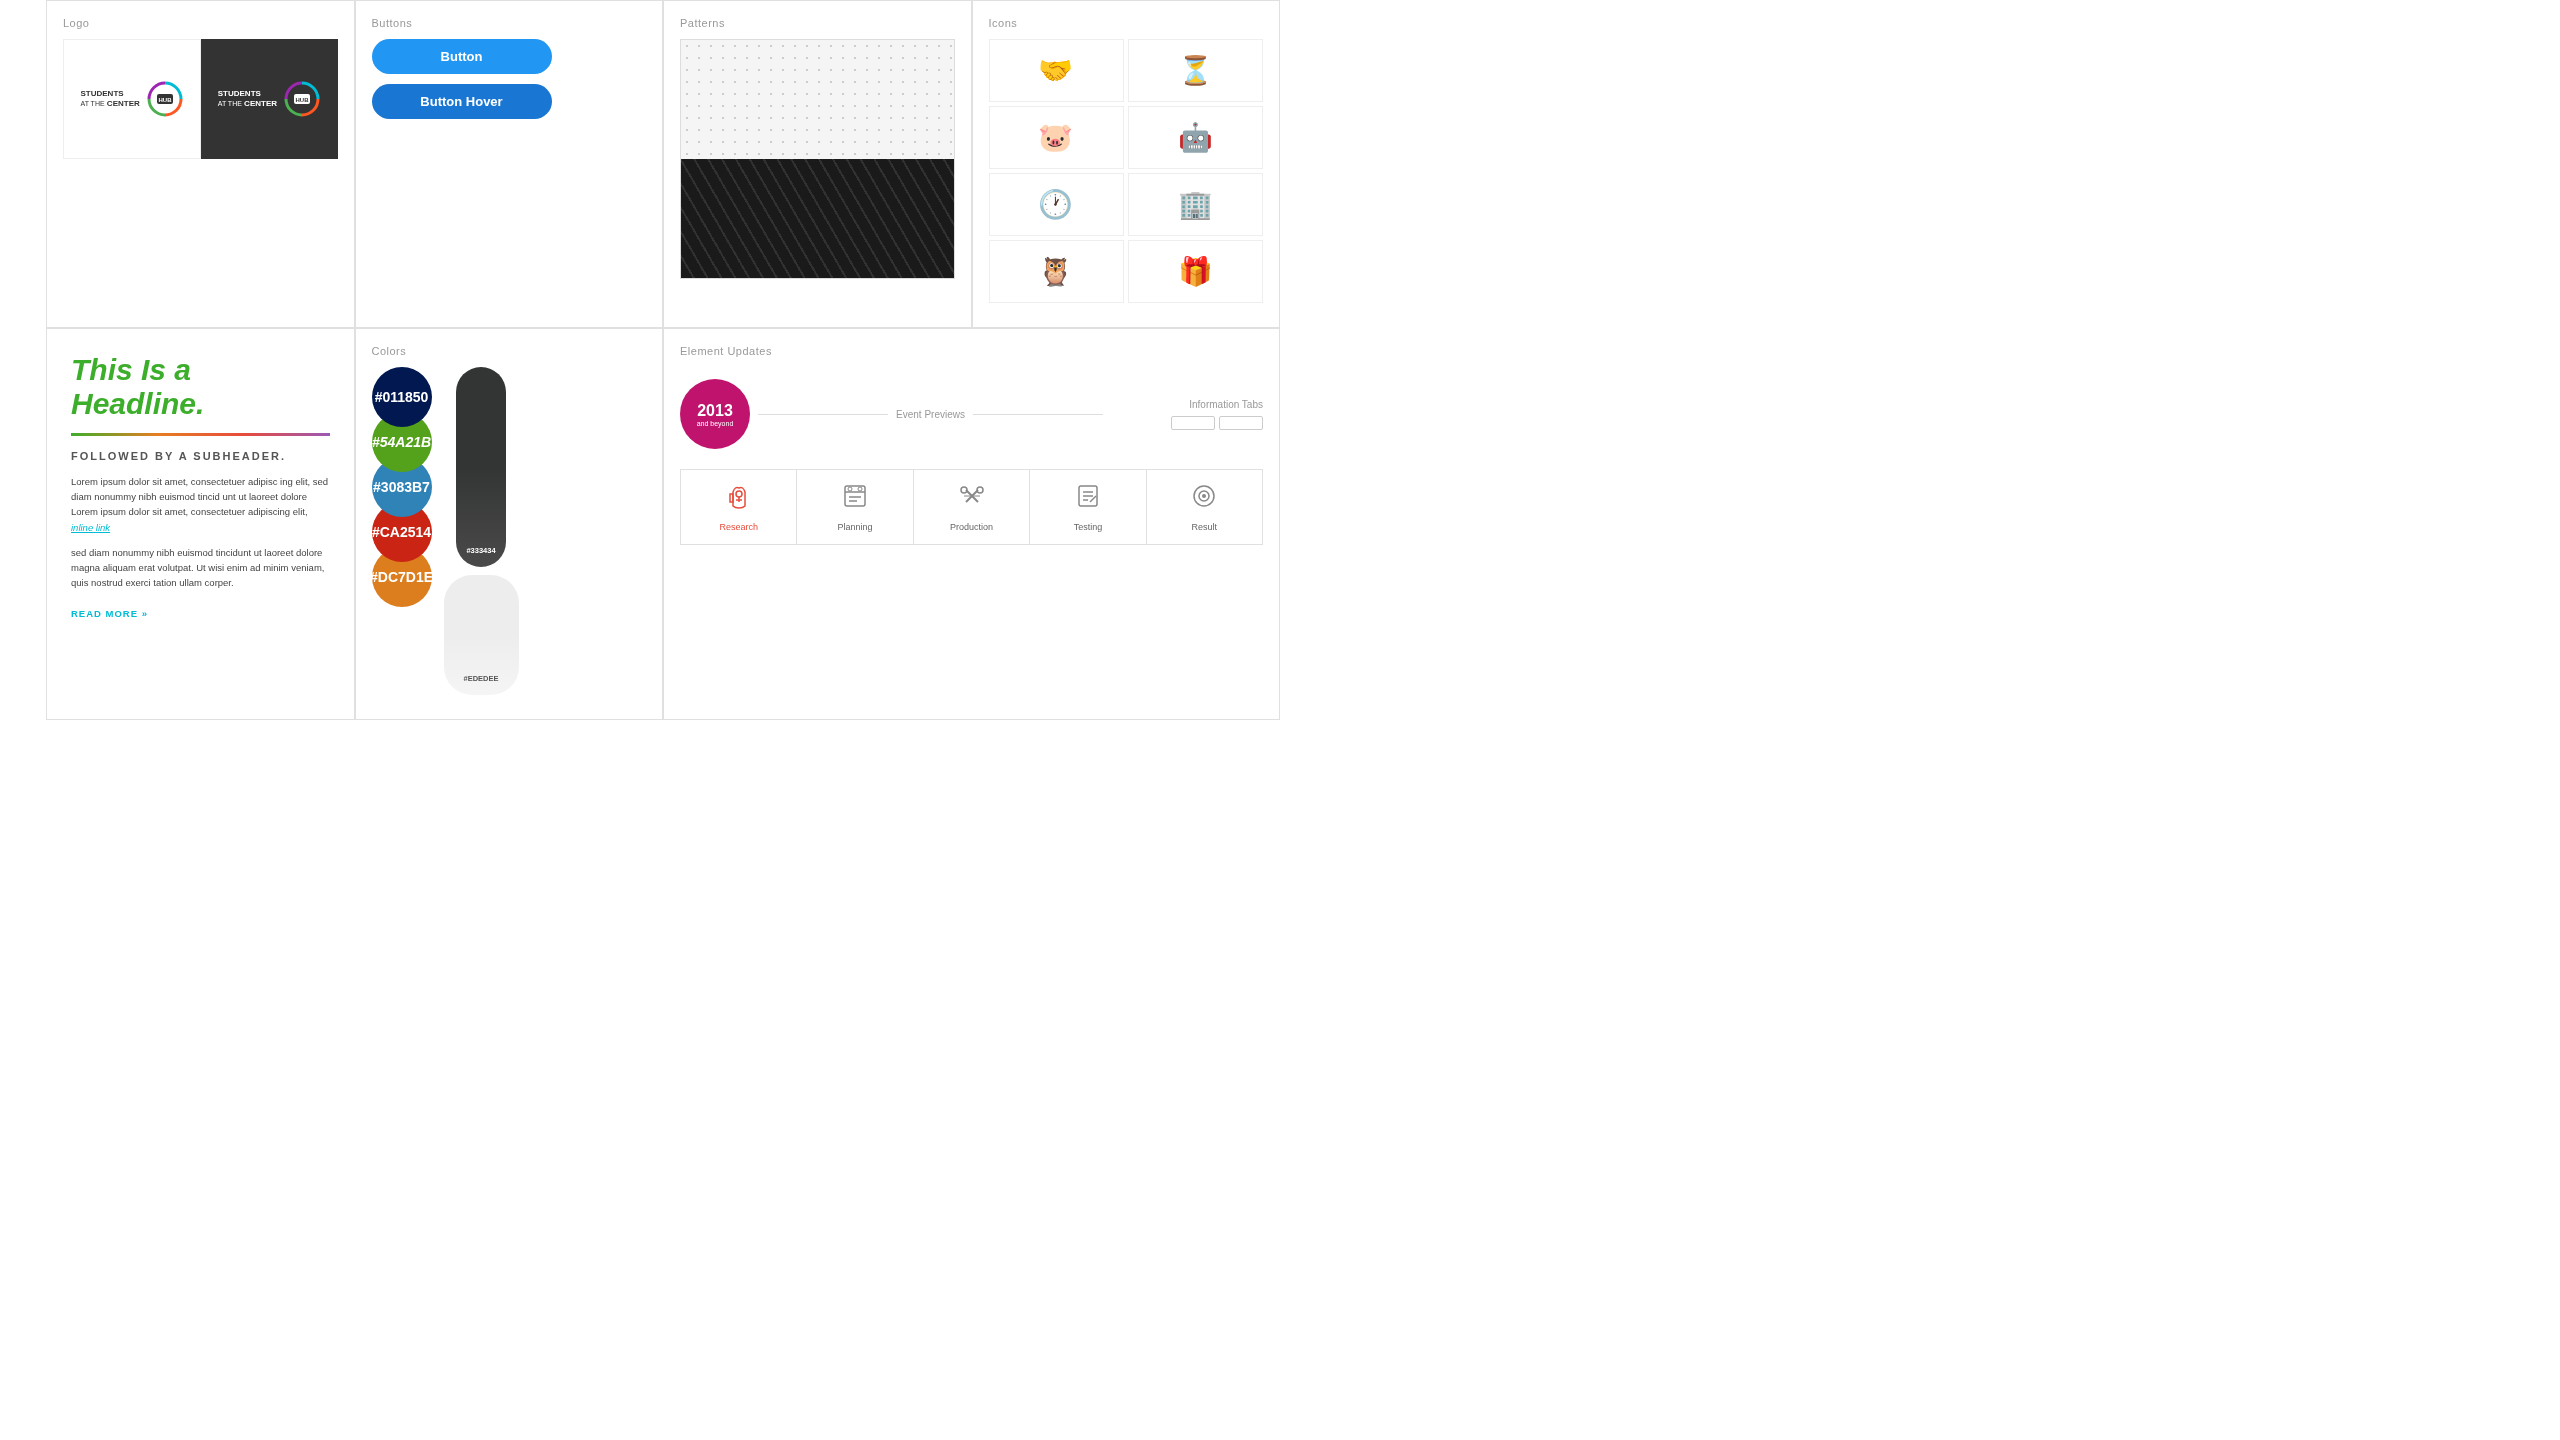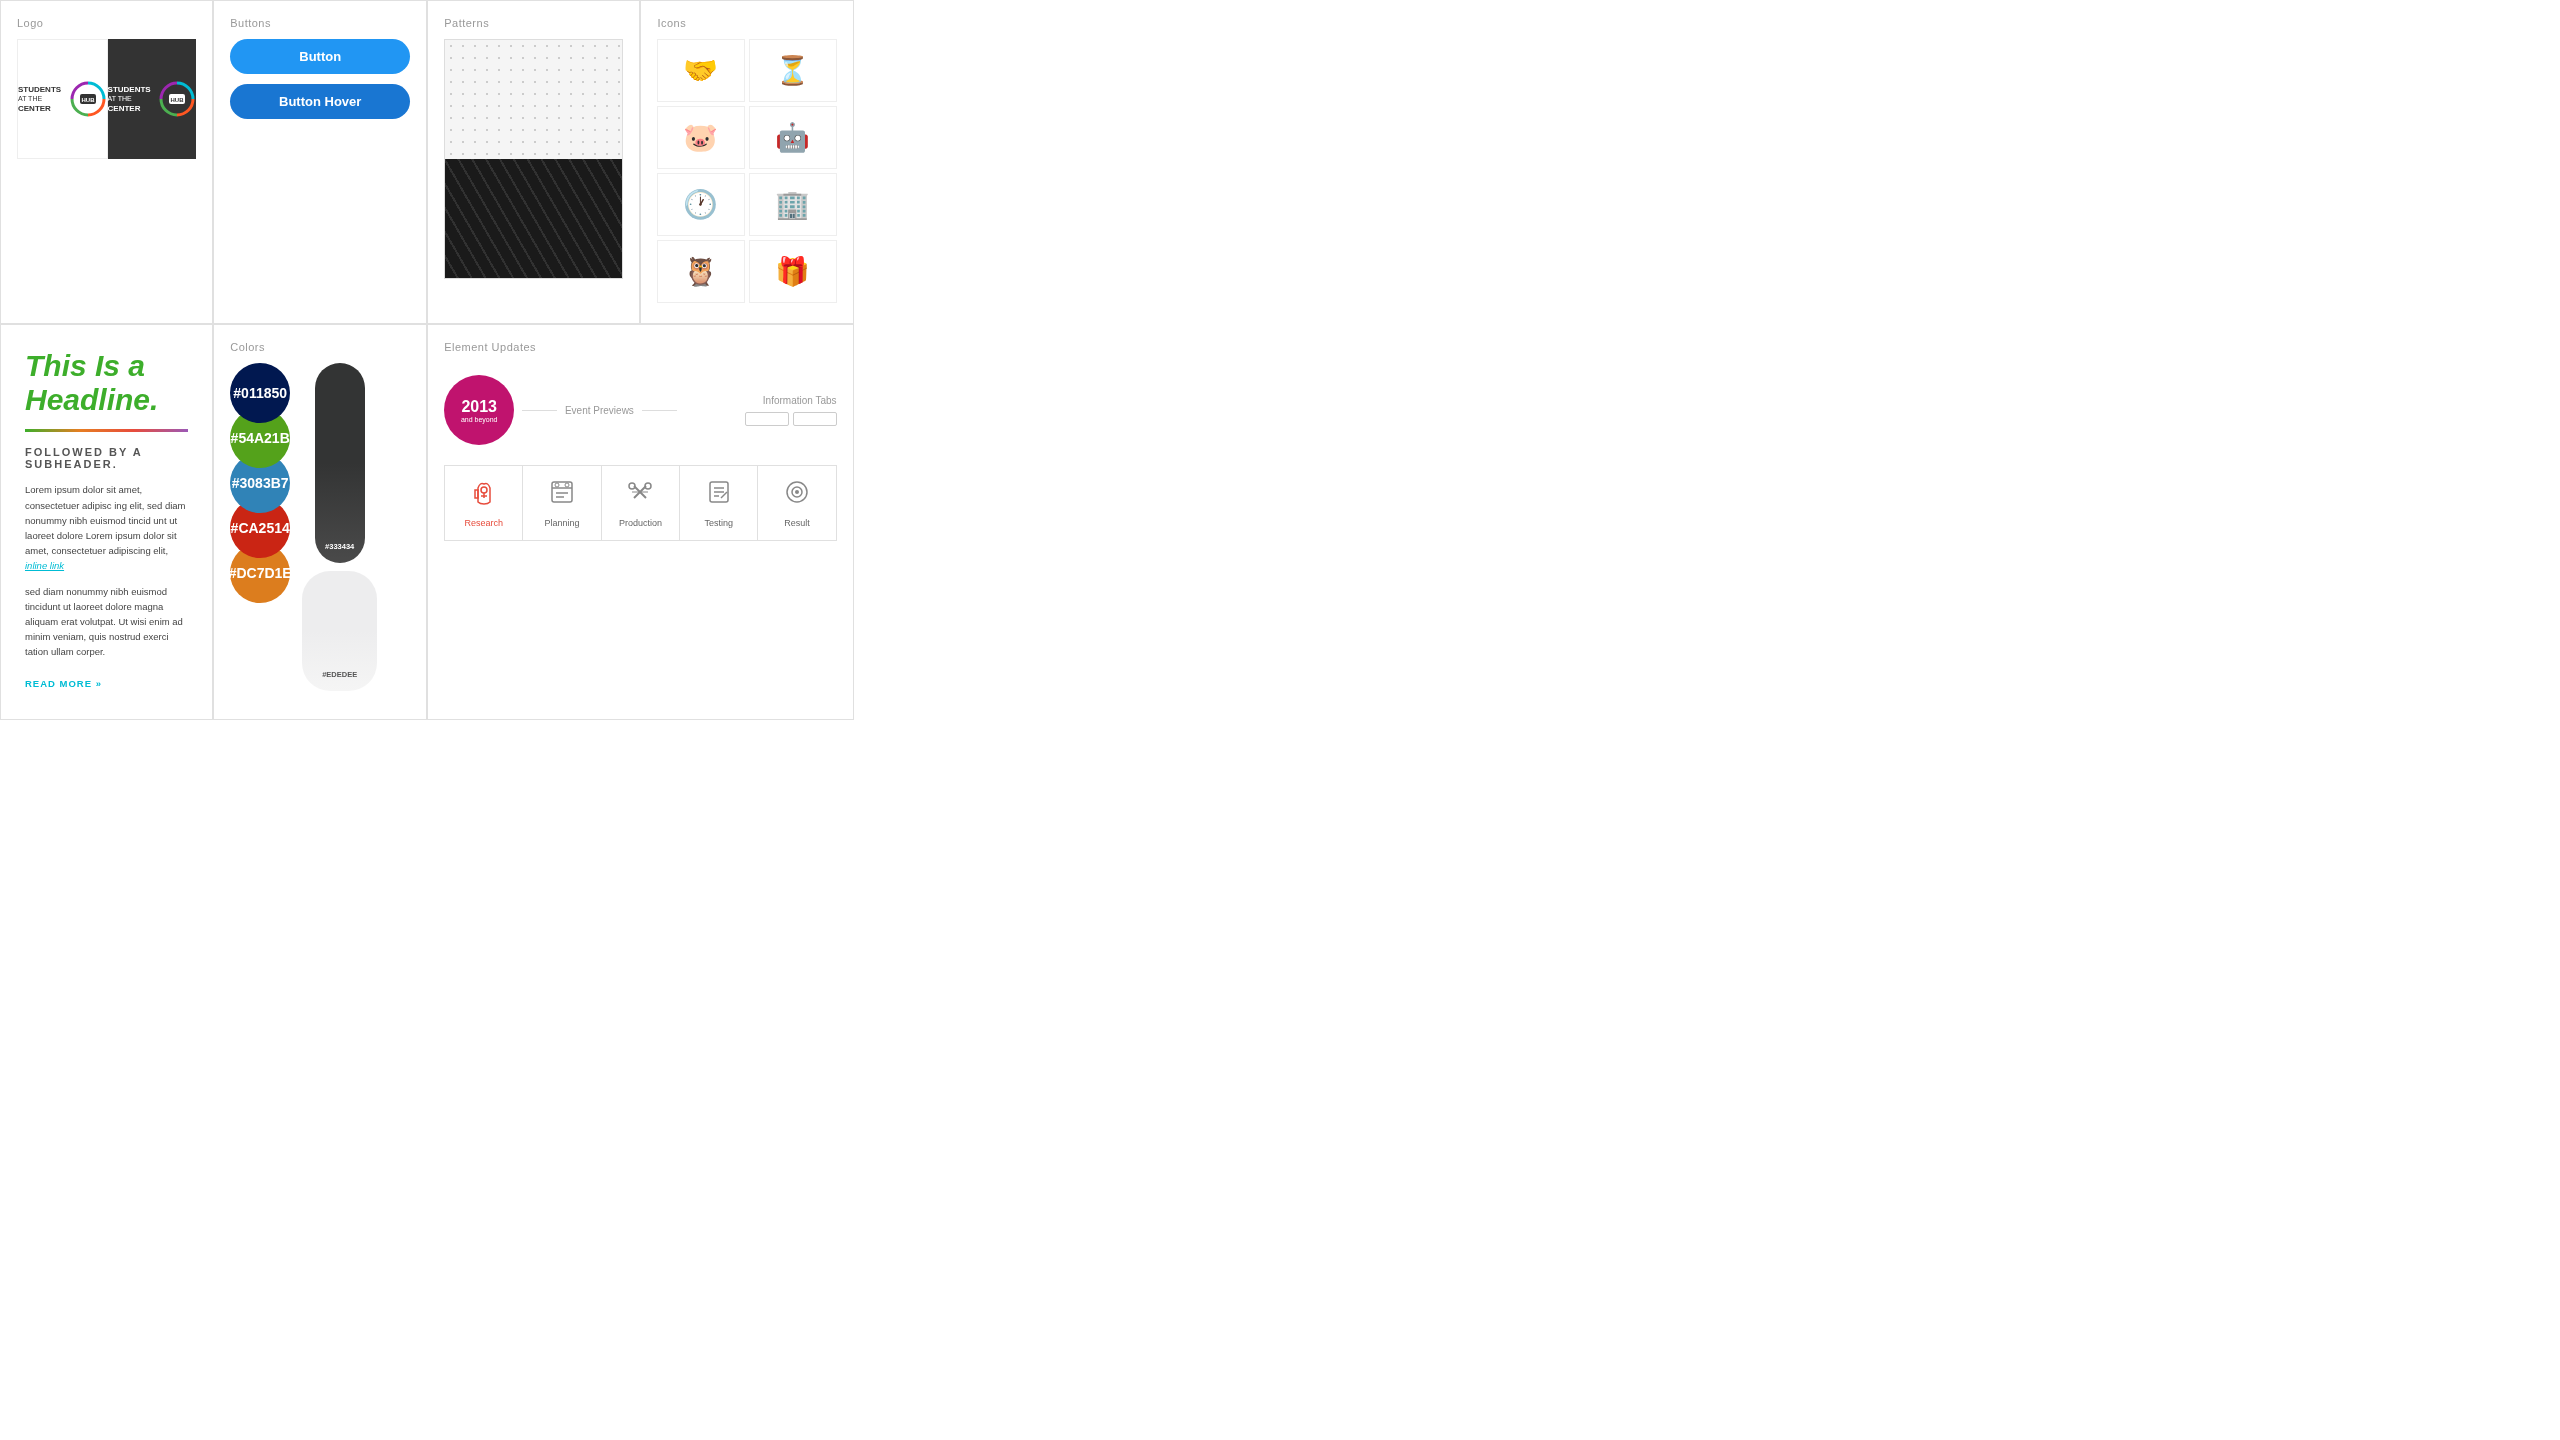--- a/index.html
+++ b/index.html
@@ -1,23 +1,24 @@
 <!DOCTYPE html>
 <html><head>
   <meta charset="utf-8">
   <style>
     * { box-sizing: border-box; margin: 0; padding: 0; }
     body { font-family: Arial, sans-serif; background: #fff; width: 1280px; height: 720px; overflow: hidden; }
 
     .grid {
       display: grid;
-      grid-template-columns: 1fr 1fr 1fr 1fr 1fr 1fr;
+      grid-template-columns: 1fr 1fr 1fr 1fr;
       grid-template-rows: auto auto;
       width: 100%;
       height: 100%;
+      padding-left: 46px;
     }
 
     
     .section {
       border: 1px solid #e0e0e0;
       padding: 16px;
       position: relative;
     }
 
     .section-label {
@@ -184,21 +185,21 @@
       align-items: center;
       justify-content: center;
       font-size: 14px;
       color: #fff;
       font-weight: bold;
       margin-bottom: -15px;
       position: relative;
       z-index: 5;
     }
 
-    .color-circle:nth-child(2) { z-index: 4; }
+    .color-circle:nth-child(2) { z-index: 4; font-style: italic; }
     .color-circle:nth-child(3) { z-index: 3; }
     .color-circle:nth-child(4) { z-index: 2; }
     .color-circle:nth-child(5) { z-index: 1; }
 
     .color-column-right {
       display: flex;
       flex-direction: column;
       align-items: center;
       gap: 8px;
     }

